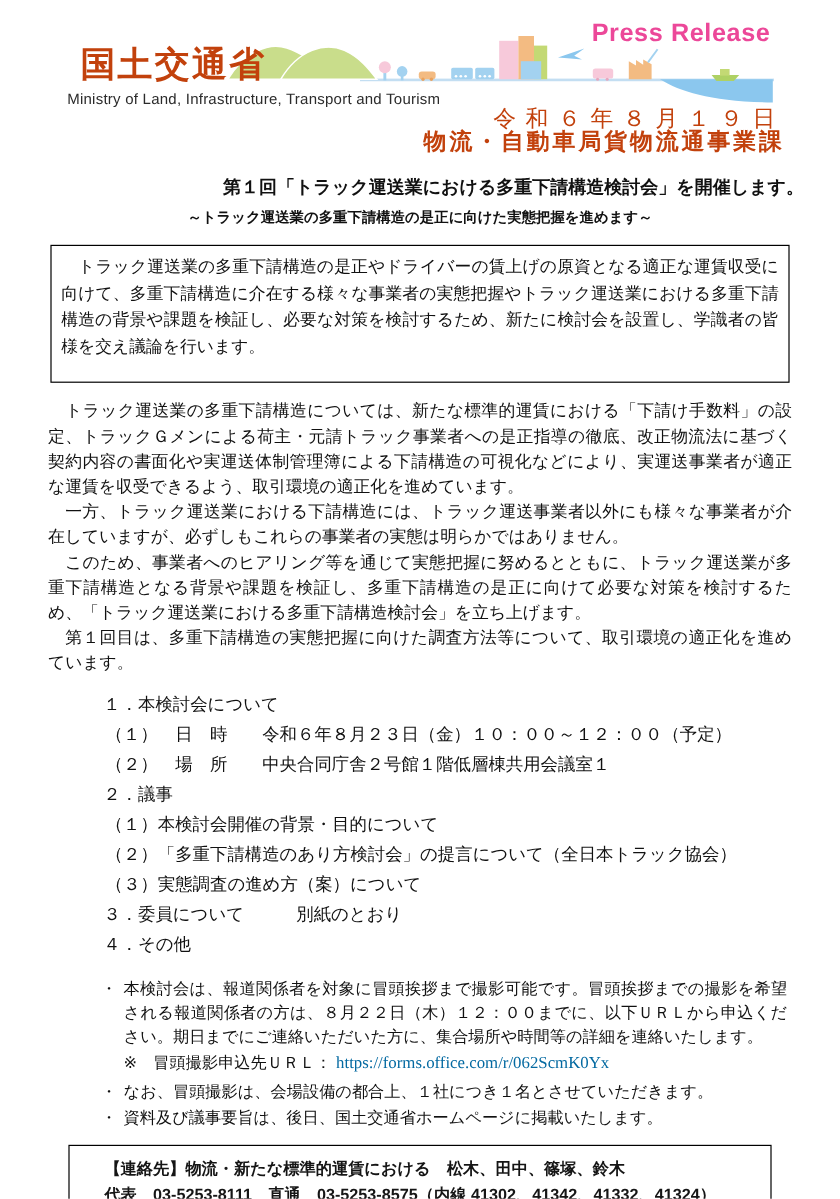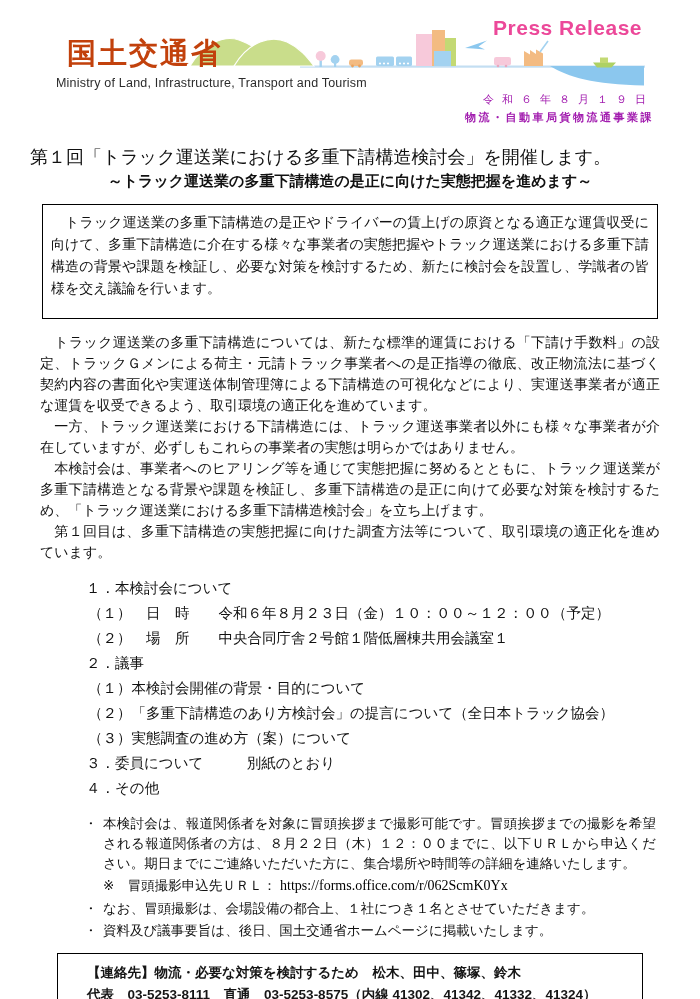--- a/index.html
+++ b/index.html
@@ -7,46 +7,46 @@
     width:700px;height:999px;overflow:hidden;background:#ffffff;color:#111;
     font-family:"Liberation Sans","DejaVu Sans",sans-serif;
     position:relative;
   }
   
   .header{position:relative;height:132px;}
   .logo-jp{position:absolute;left:67px;top:34px;font-size:29px;font-weight:bold;letter-spacing:2px;color:#c2410c;}
   .logo-en{position:absolute;left:56px;top:76px;font-size:12.5px;color:#2b2b2b;letter-spacing:0.2px;}
   .press-release{position:absolute;right:58px;top:16px;font-size:21px;color:#ec4899;font-weight:bold;letter-spacing:0.5px;}
   .banner{position:absolute;left:188px;top:26px;width:515px;height:62px;}
-  .date-block{position:absolute;right:46px;top:90px;text-align:right;font-size:11px;color:#a21caf;}
+  .date-block{position:absolute;right:46px;top:90px;text-align:right;font-size:19px;color:#c2410c;}
   .date-line{letter-spacing:8px;line-height:19px;}
-  .dept-line{letter-spacing:2.5px;line-height:19px;font-weight:bold;font-family:Liberation Mono, monospace;}
+  .dept-line{letter-spacing:2.5px;line-height:19px;font-weight:bold;}
   
-  .title-main{margin:14px 30px 0;text-align:left;font-size:18px;font-weight:normal;line-height:22px;}
-  .title-sub{margin:3px 30px 0;text-align:center;font-size:15px;font-weight:bold;line-height:20px;}
+  .title-main{margin:14px 30px 0;text-align:right;font-size:15px;font-weight:bold;line-height:22px;}
+  .title-sub{margin:3px 30px 0;text-align:center;font-size:12px;font-weight:bold;line-height:20px;}
   
   .summary-box{
     margin:13px 42px 0;border:1.5px solid #000;padding:6px 8px 19px;
     font-size:14px;line-height:22px;text-align:justify;
   }
   
   .body-text{margin:13px 40px 0;font-size:14px;line-height:21px;text-align:justify;}
   .body-text p{margin:0;}
   
   .agenda{margin:15px 40px 0 62px;font-size:14.5px;}
   .agenda .row{line-height:20px;margin-bottom:5px;}
   .agenda .lvl0{margin-top:4px;margin-left:24px;}
   .agenda .lvl1{padding-left:26px;}
   
   .notes{margin:16px 44px 0 84px;font-size:13.5px;line-height:20px;}
   .note-row{display:flex;margin-bottom:2px;}
   .note-bullet{width:19px;flex:none;}
   .note-text{flex:1;text-align:justify;}
   .url-row{padding-left:19px;margin:1px 0 3px;}
-  .url-link{font-family:"Liberation Serif","DejaVu Serif",serif;color:#000000;text-decoration:none;font-size:14px;}
+  .url-link{font-family:"Liberation Serif","DejaVu Serif",serif;color:#0369a1;text-decoration:none;font-size:14px;}
   
   .contact-box{
     margin:12px auto 0;width:586px;box-sizing:border-box;border:1.5px solid #000;
     padding:8px 10px 8px 29px;font-size:13.5px;line-height:22px;font-weight:bold;color:#151515;
   }
   .contact-box div{white-space:nowrap;}
 </style>
 </head>
 <body>
 
@@ -108,21 +108,21 @@
 </div>
 
 <div class="title-main">第１回「トラック運送業における多重下請構造検討会」を開催します。</div>
 <div class="title-sub">～トラック運送業の多重下請構造の是正に向けた実態把握を進めます～</div>
 
 <div class="summary-box">　トラック運送業の多重下請構造の是正やドライバーの賃上げの原資となる適正な運賃収受に向けて、多重下請構造に介在する様々な事業者の実態把握やトラック運送業における多重下請構造の背景や課題を検証し、必要な対策を検討するため、新たに検討会を設置し、学識者の皆様を交え議論を行います。</div>
 
 <div class="body-text">
   <p>　トラック運送業の多重下請構造については、新たな標準的運賃における「下請け手数料」の設定、トラックＧメンによる荷主・元請トラック事業者への是正指導の徹底、改正物流法に基づく契約内容の書面化や実運送体制管理簿による下請構造の可視化などにより、実運送事業者が適正な運賃を収受できるよう、取引環境の適正化を進めています。</p>
   <p>　一方、トラック運送業における下請構造には、トラック運送事業者以外にも様々な事業者が介在していますが、必ずしもこれらの事業者の実態は明らかではありません。</p>
-  <p>　本検討会は、事業者へのヒアリング等を通じて実態把握に努めるとともに、トラック運送業が多重下請構造となる背景や課題を検証し、多重下請構造の是正に向けて必要な対策を検討するため、「トラック運送業における多重下請構造検討会」を立ち上げます。</p>
+  <p>　このため、事業者へのヒアリング等を通じて実態把握に努めるとともに、トラック運送業が多重下請構造となる背景や課題を検証し、多重下請構造の是正に向けて必要な対策を検討するため、「トラック運送業における多重下請構造検討会」を立ち上げます。</p>
   <p>　第１回目は、多重下請構造の実態把握に向けた調査方法等について、取引環境の適正化を進めています。</p>
 </div>
 
 <div class="agenda">
   <div class="row lvl0">１．本検討会について</div>
   <div class="row lvl1">（１）　日　時　　令和６年８月２３日（金）１０：００～１２：００（予定）</div>
   <div class="row lvl1">（２）　場　所　　中央合同庁舎２号館１階低層棟共用会議室１</div>
   <div class="row lvl0">２．議事</div>
   <div class="row lvl1">（１）本検討会開催の背景・目的について</div>
   <div class="row lvl1">（２）「多重下請構造のあり方検討会」の提言について（全日本トラック協会）</div>
@@ -144,15 +144,15 @@
     <span class="note-bullet">・</span>
     <span class="note-text">なお、冒頭撮影は、会場設備の都合上、１社につき１名とさせていただきます。</span>
   </div>
   <div class="note-row">
     <span class="note-bullet">・</span>
     <span class="note-text">資料及び議事要旨は、後日、国土交通省ホームページに掲載いたします。</span>
   </div>
 </div>
 
 <div class="contact-box">
-  <div>【連絡先】物流・必要な対策を検討するため　松木、田中、篠塚、鈴木</div>
+  <div>【連絡先】物流・新たな標準的運賃における　松木、田中、篠塚、鈴木</div>
   <div>代表　03-5253-8111　直通　03-5253-8575（内線 41302、41342、41332、41324）</div>
 </div>
 
 </body></html>

